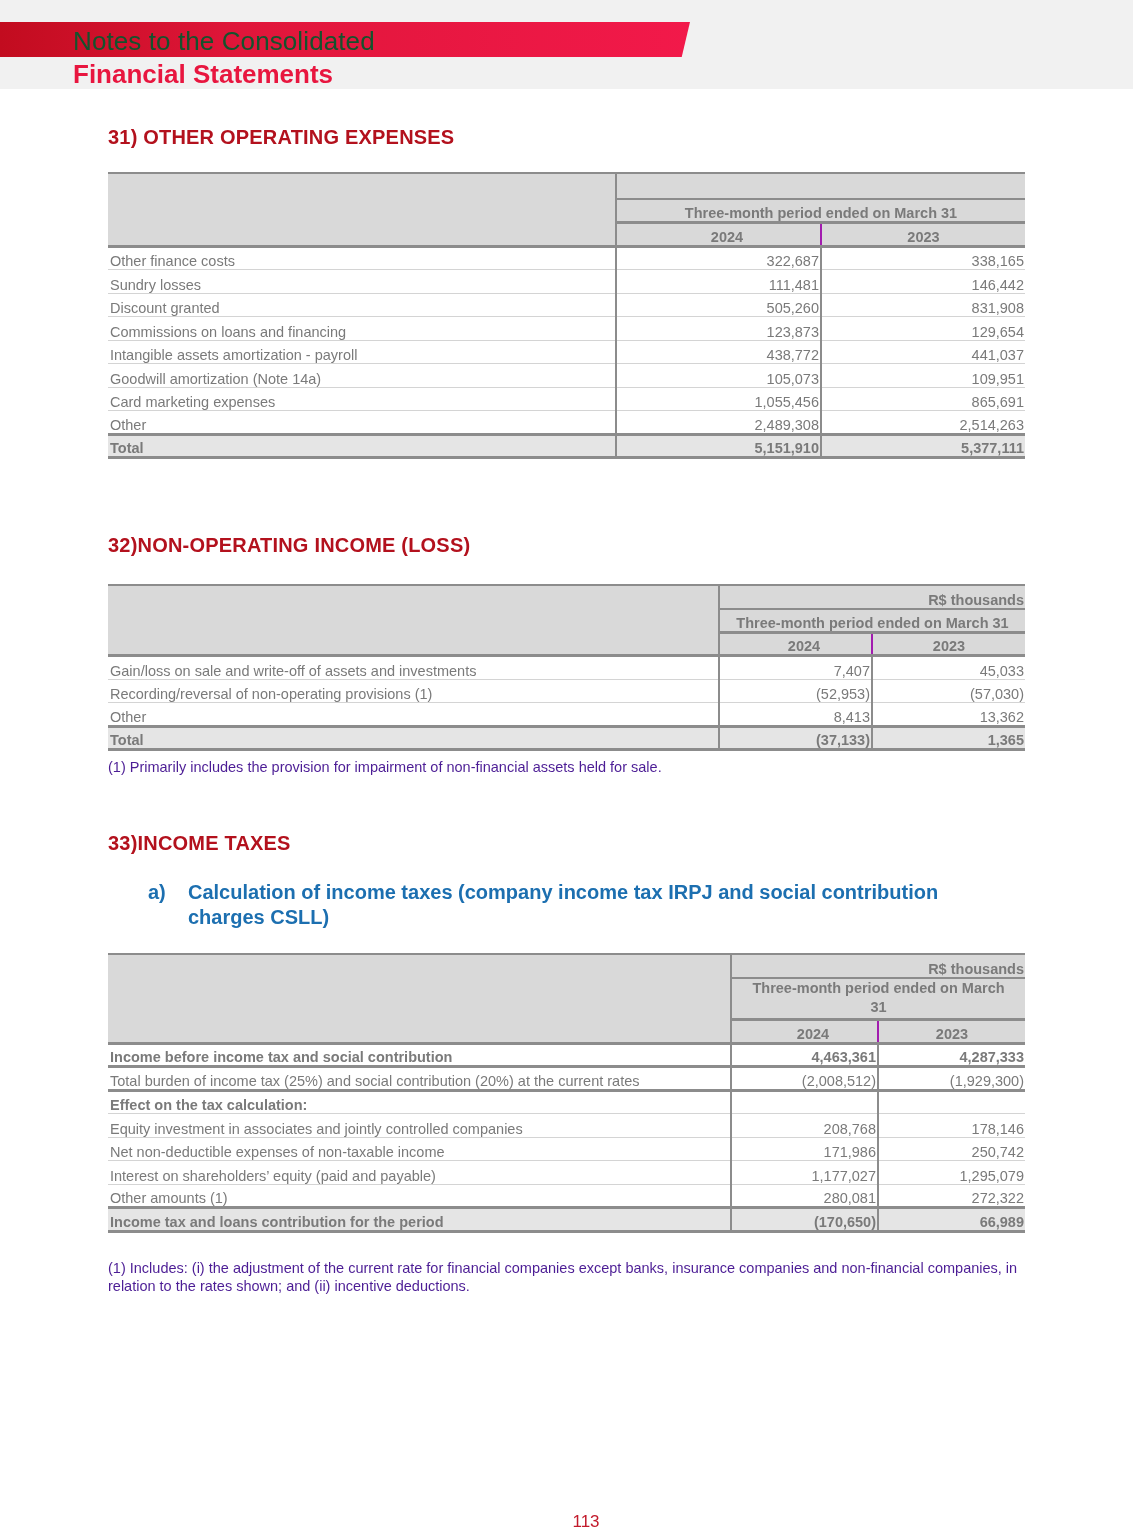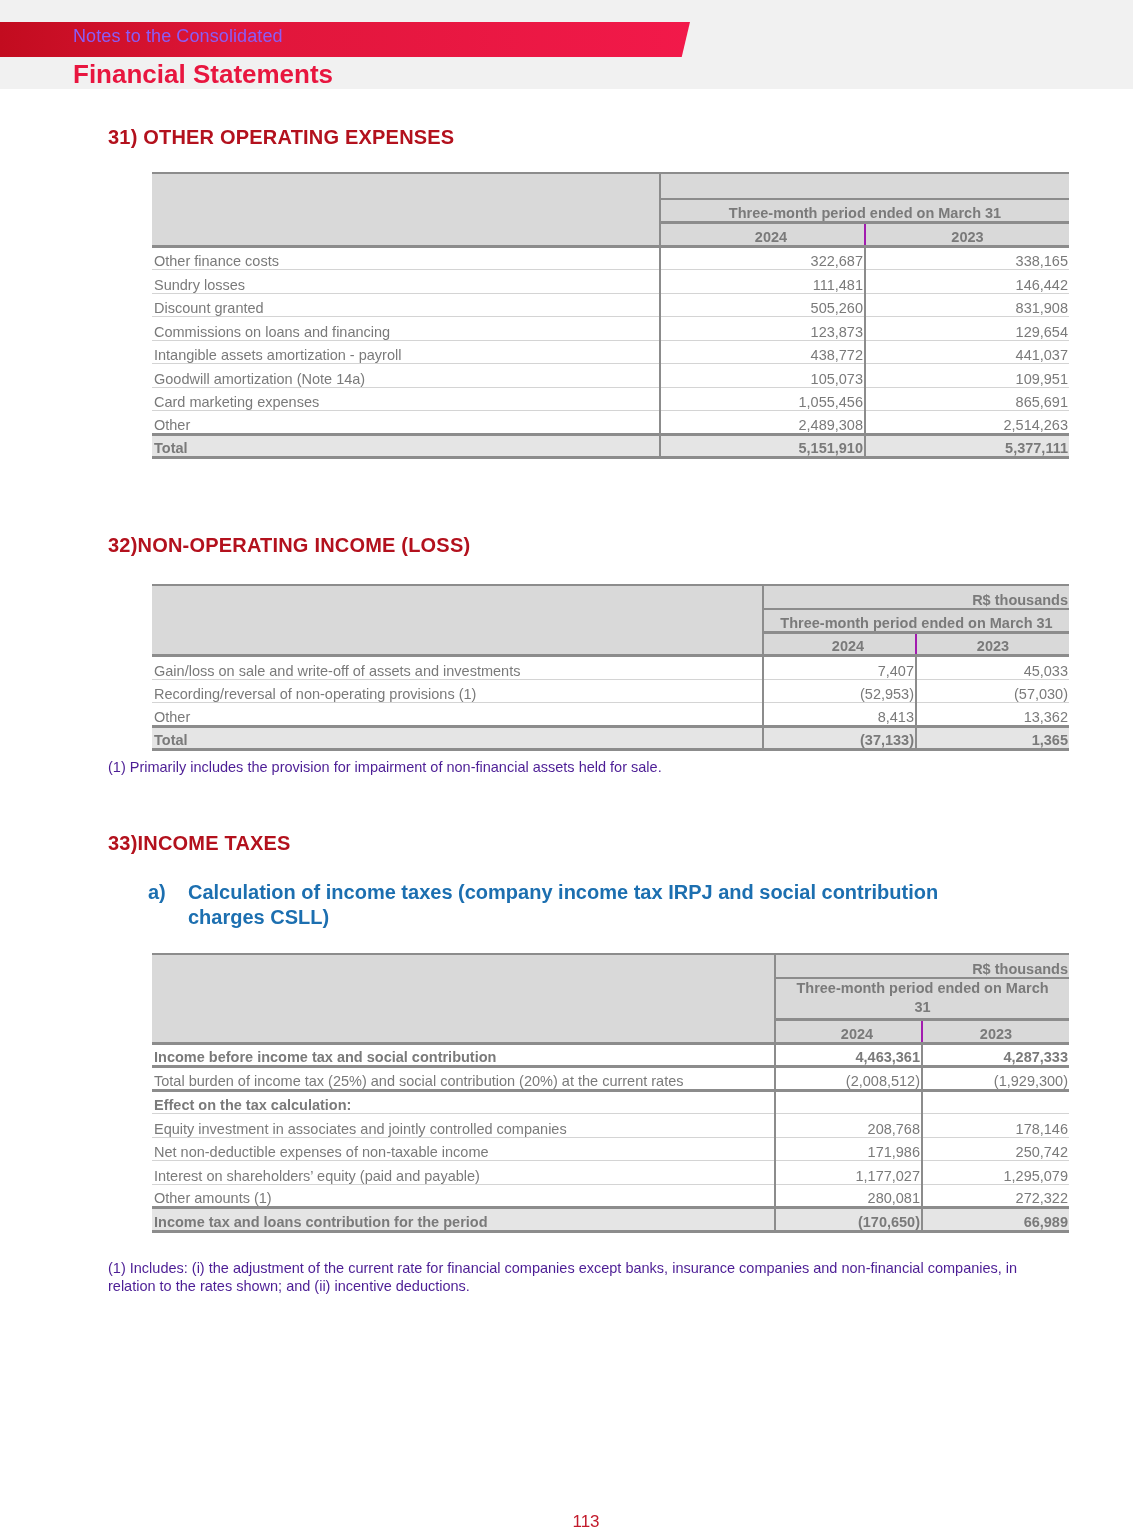--- a/index.html
+++ b/index.html
@@ -3,29 +3,29 @@
 <meta charset="utf-8">
 <style>
   * { box-sizing: border-box; margin: 0; padding: 0; }
   html, body { width: 1133px; height: 1537px; background: #ffffff; }
   body { position: relative; font-family: "Liberation Sans", sans-serif; color: #7a7a7a; overflow: hidden; }
 
   .header-band { position: absolute; left: 0; top: 0; width: 1133px; height: 89px; background: #f1f1f1; }
   .header-red { position: absolute; left: 0; top: 22px; width: 690px; height: 35px;
     background: linear-gradient(90deg, #c20c1f 0%, #e0163a 35%, #f2194a 100%);
     clip-path: polygon(0 0, 100% 0, 98.8% 100%, 0 100%); }
-  .header-line1 { position: absolute; left: 73px; top: 26px; font-size: 18px; color: #8b5cf6; letter-spacing: 0.1px; }
+  .header-line1 { position: absolute; left: 73px; top: 26px; font-size: 26px; color: #14532d; letter-spacing: 0.1px; }
   .header-line2 { position: absolute; left: 73px; top: 59px; font-size: 26px; font-weight: bold; color: #e8163f; }
 
   .section-title { position: absolute; left: 108px; font-size: 20px; font-weight: bold; color: #b3111d; letter-spacing: 0.2px; }
   .sub-title { position: absolute; left: 148px; font-size: 20px; font-weight: bold; color: #1c6fb0; line-height: 25px; width: 860px; }
   .sub-title .lbl { position: absolute; left: 0; top: 0; }
   .sub-title .txt { display: block; margin-left: 40px; }
 
-  table { position: absolute; left: 108px; width: 917px; border-collapse: collapse; font-size: 14.5px; color: #7a7a7a; margin-left: 44px; }
+  table { position: absolute; left: 108px; width: 917px; border-collapse: collapse; font-size: 14.5px; color: #7a7a7a; }
   td { padding: 0 1px; height: 23.5px; vertical-align: bottom; white-space: nowrap; }
   .hdr td { background: #d9d9d9; }
   .hdr td.blank { border-right: 2px solid #8c8c8c; }
   .top-border td { border-top: 2px solid #8c8c8c; }
   .hcell { text-align: center; font-weight: bold; }
   .unit { text-align: right; font-weight: bold; }
   .hsep td.hc { border-top: 2px solid #8c8c8c; }
   .yrs td.yr { border-top: 3px solid #8c8c8c; }
   .yr.l { border-right: 2px solid #a21caf; padding-left: 18px; }
   .body-row td { border-bottom: 1px solid #d4d4d4; }

